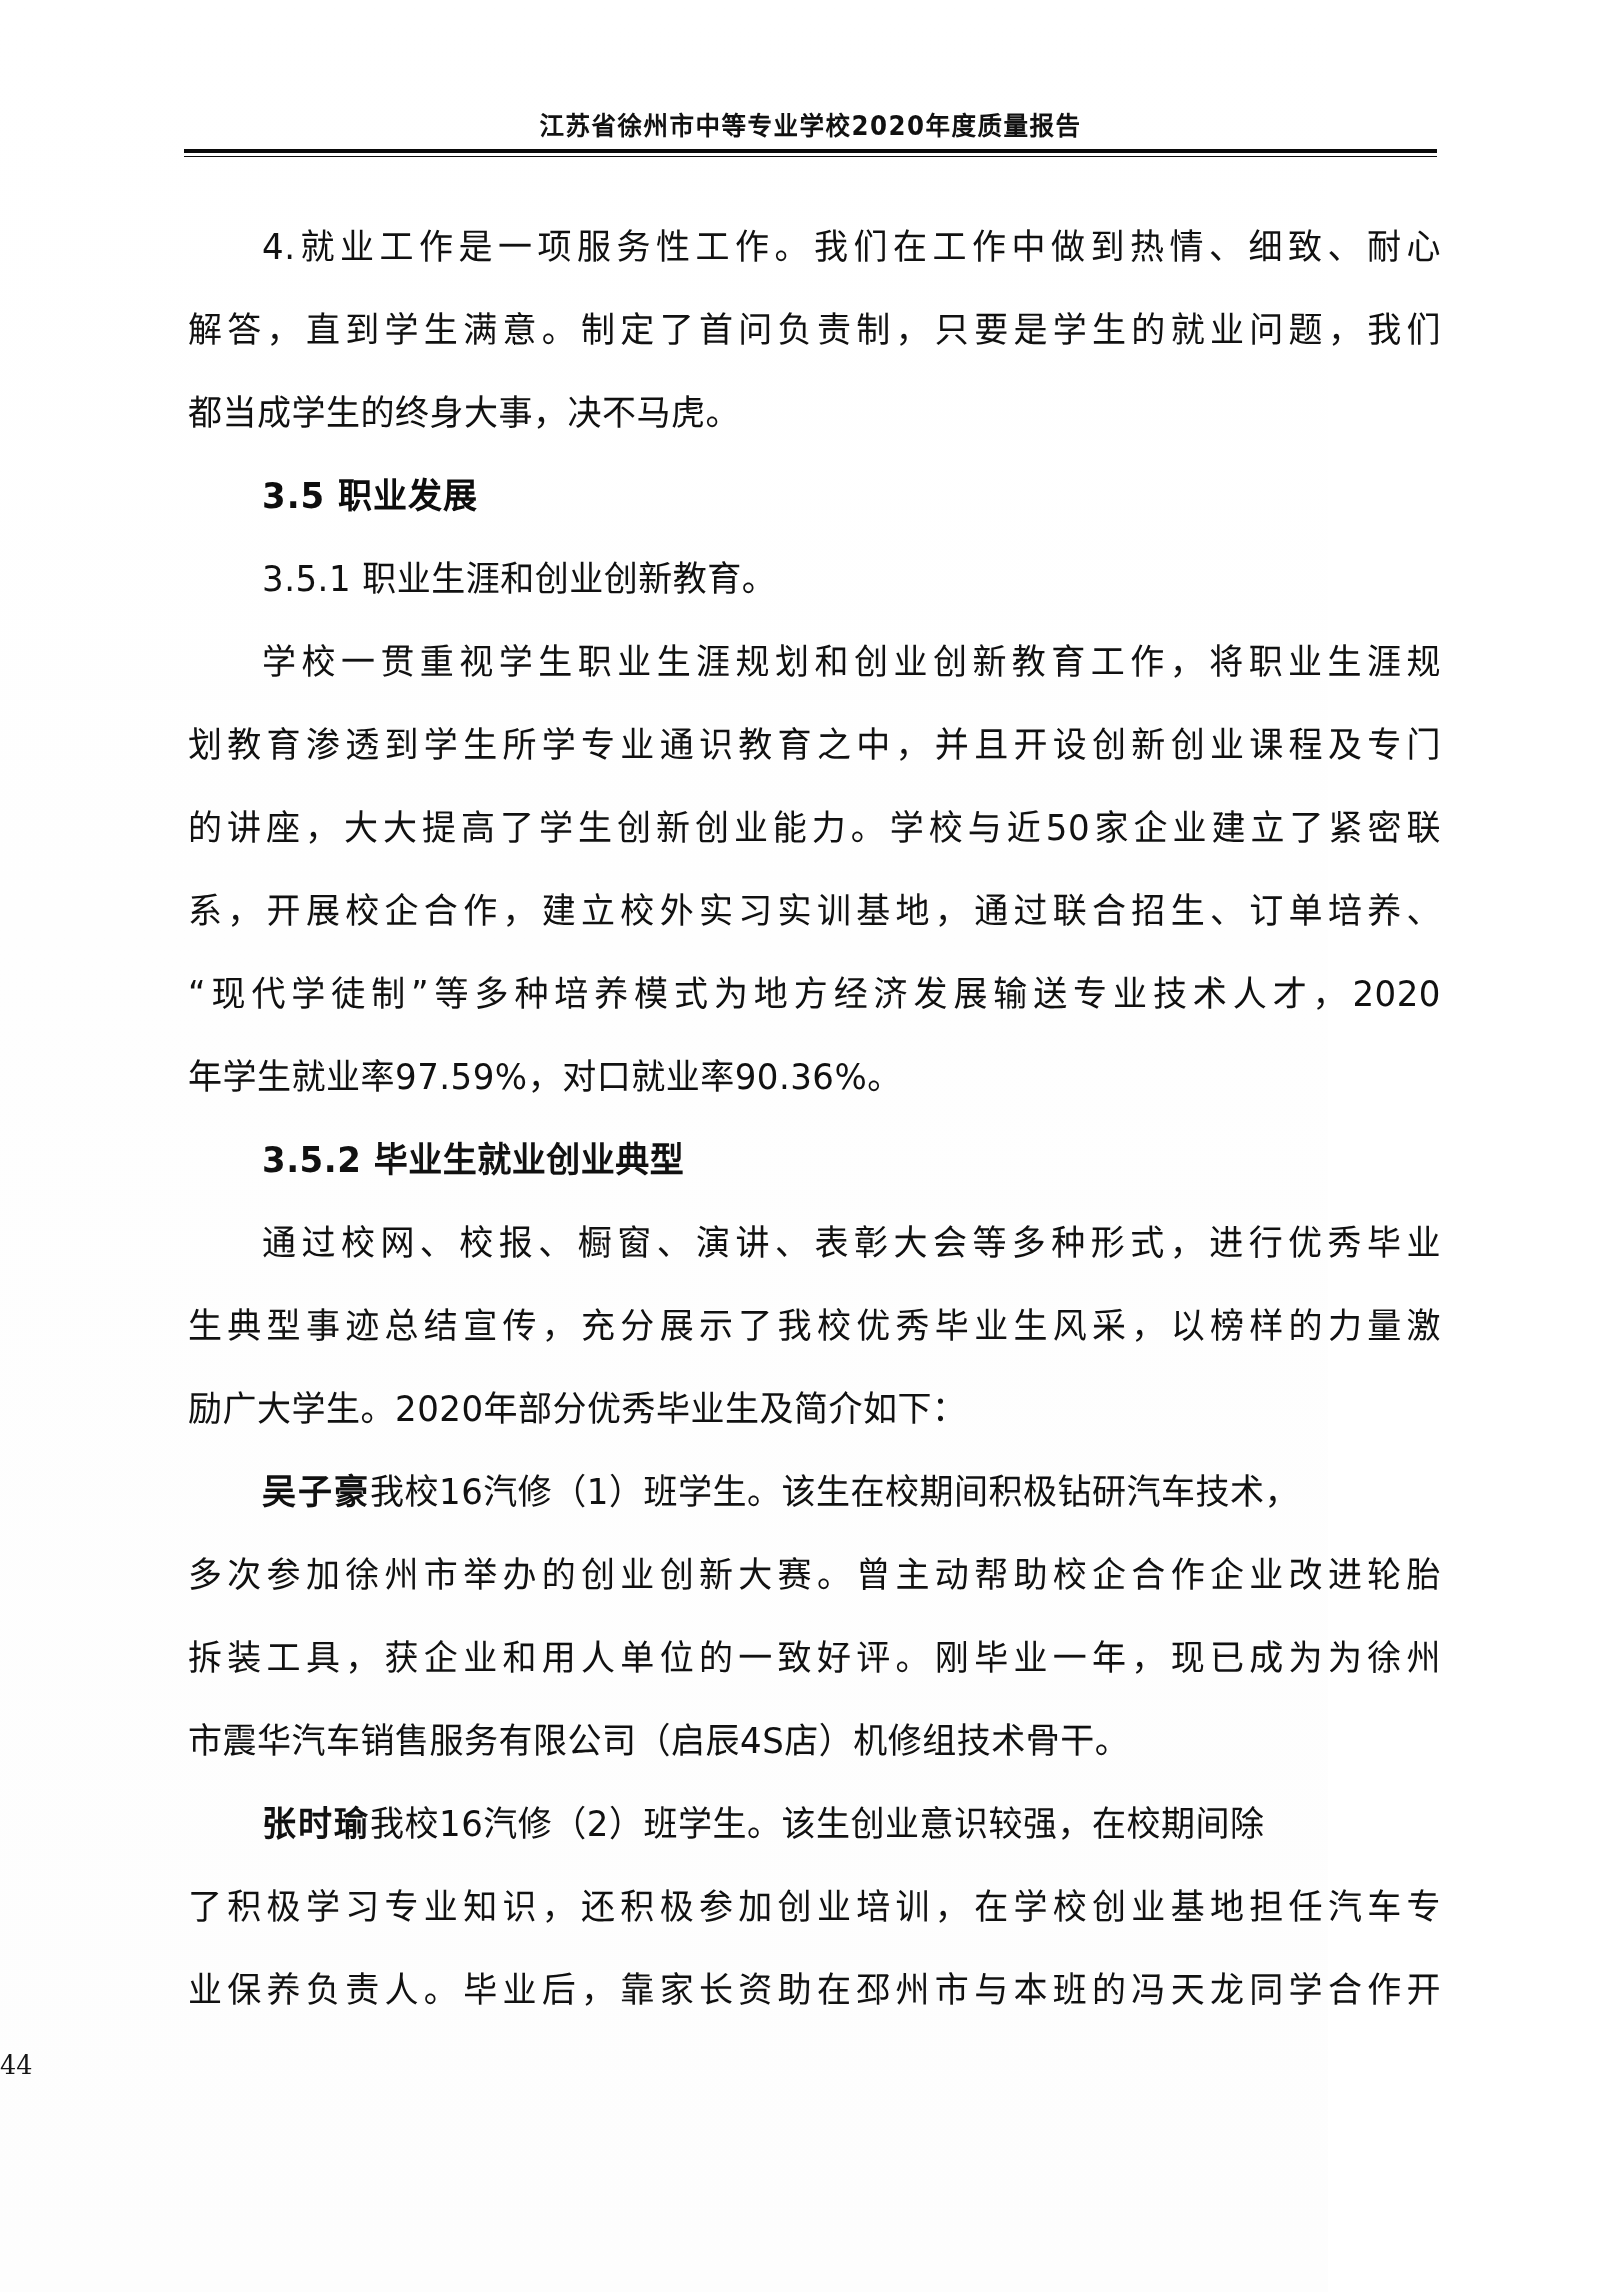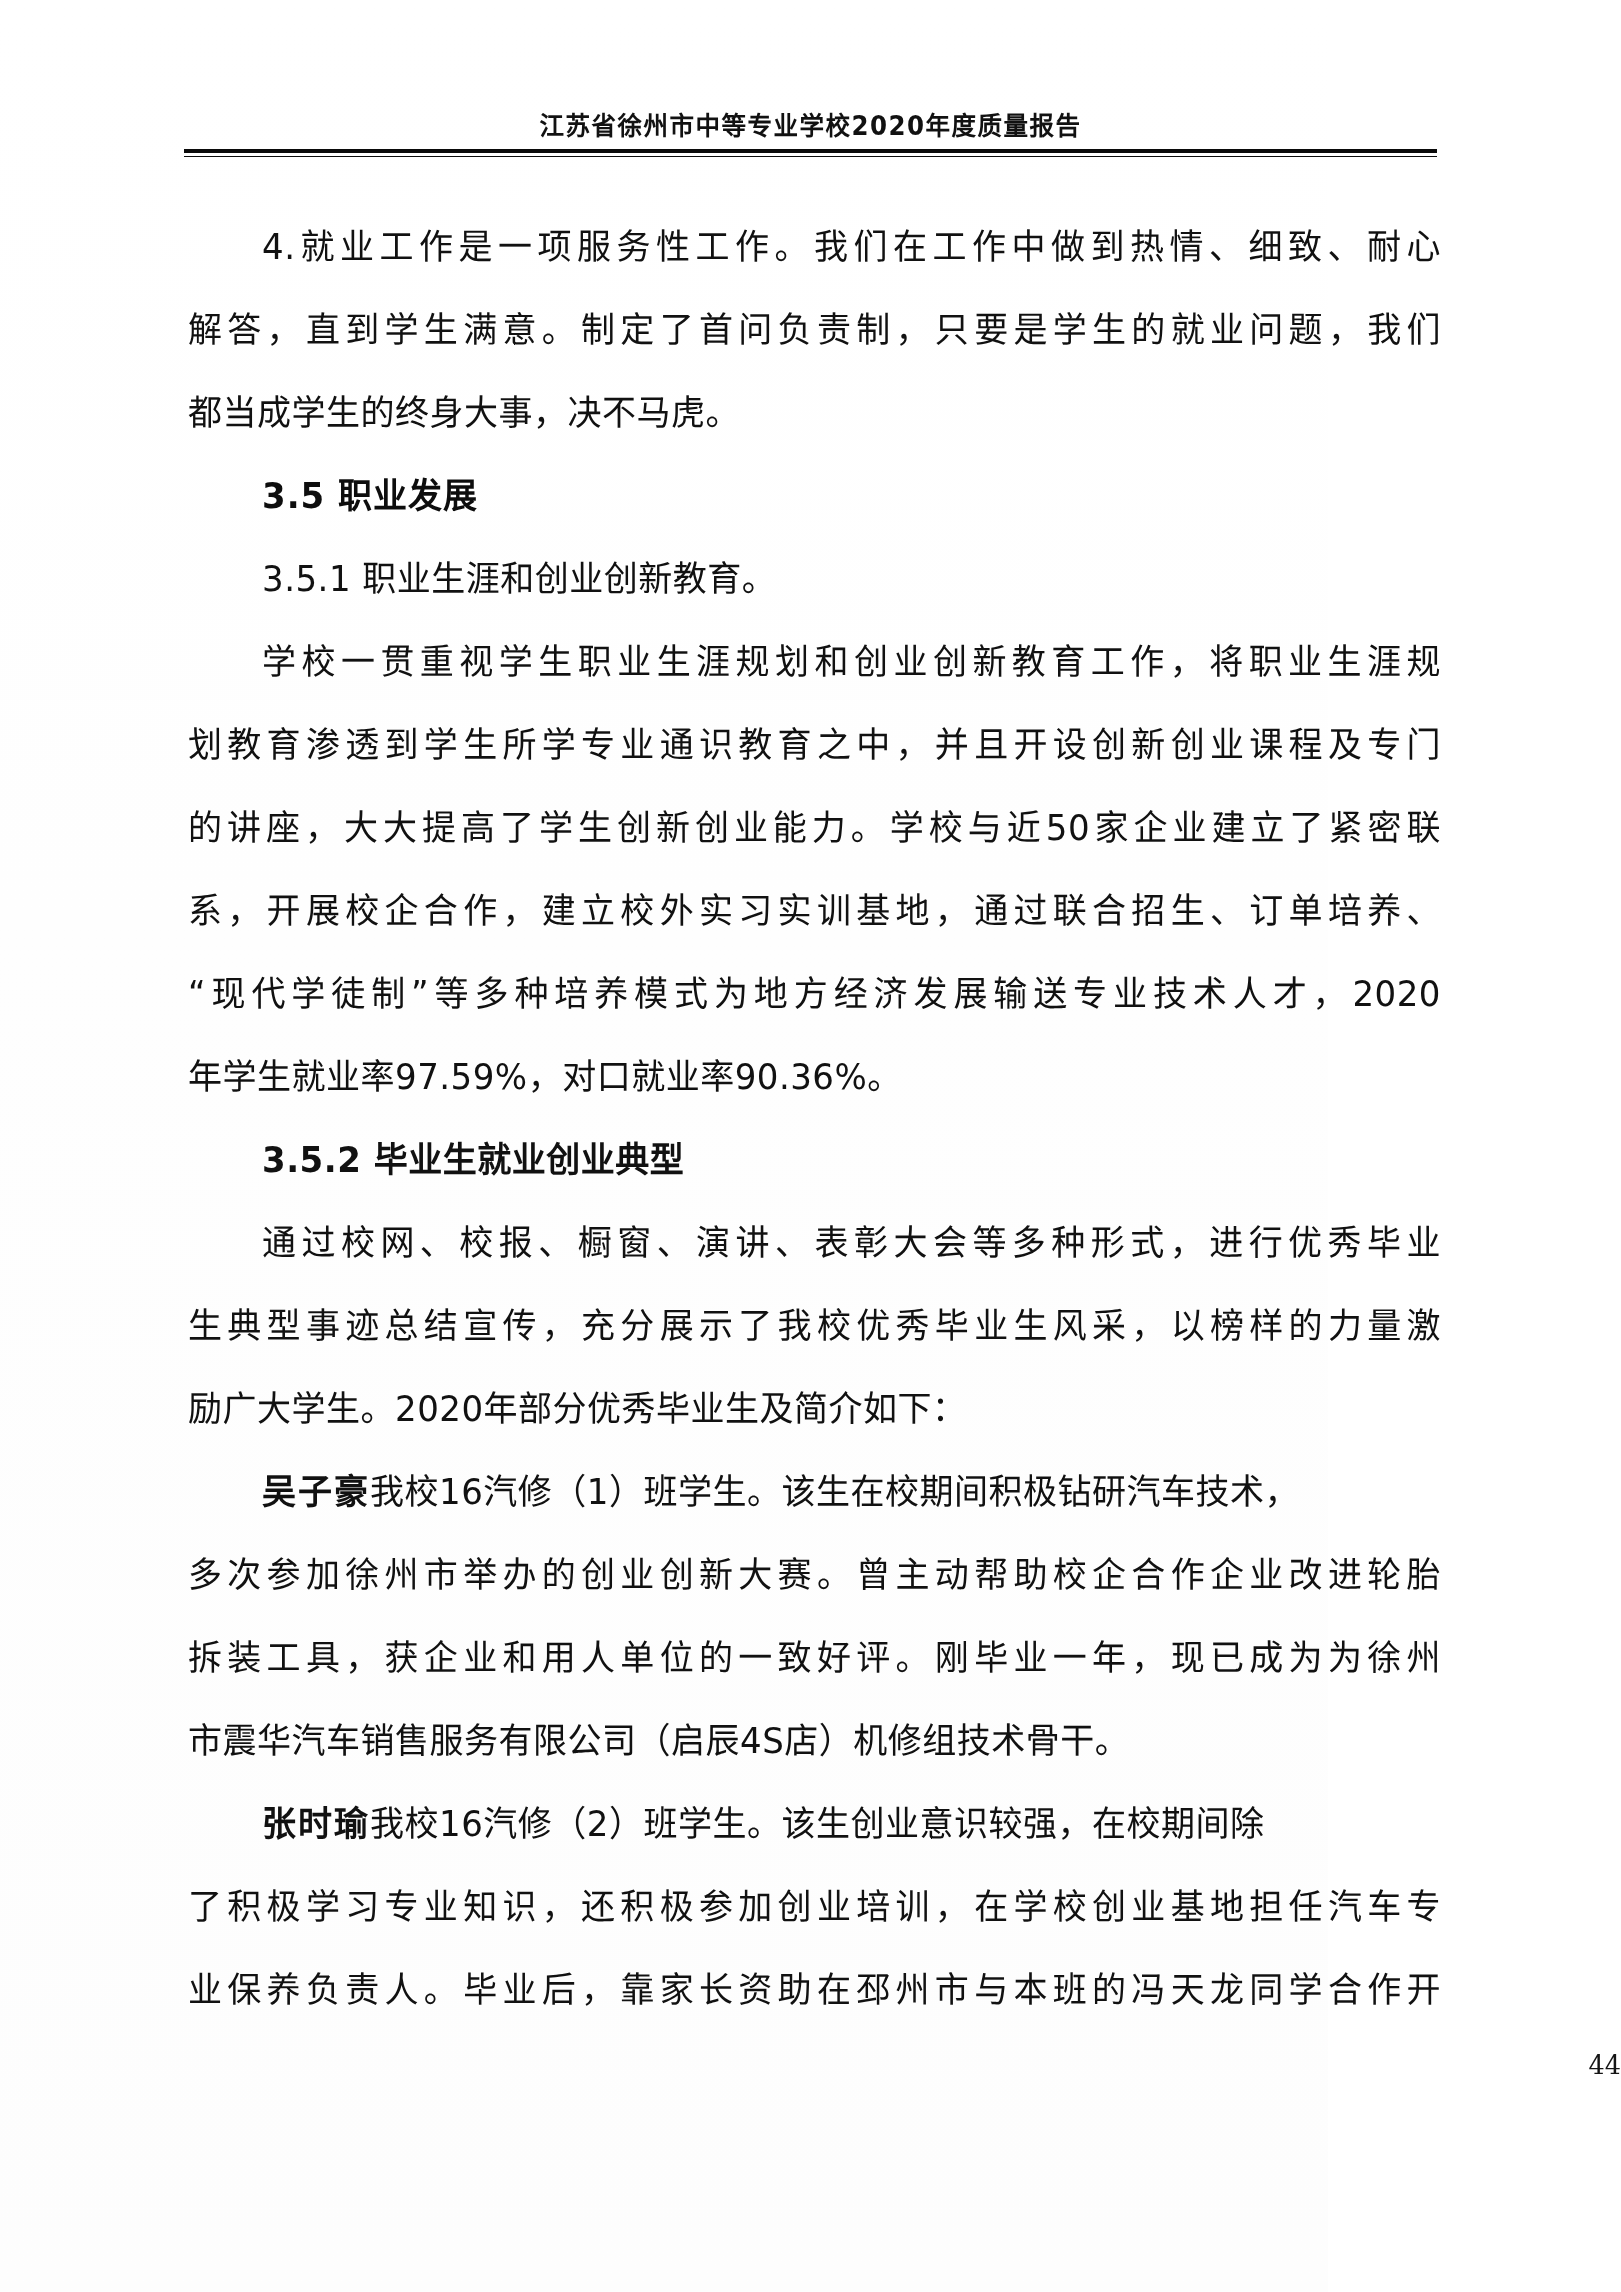--- a/index.html
+++ b/index.html
@@ -125,21 +125,21 @@
   .subheading.semi { font-weight: 700; }
 
   .indent2 { padding-left: 74px; }
 
   
   .page-number {
     position: absolute;
     left: 0;
     top: 2050px;
     width: 1621px;
-    text-align: right;
+    text-align: left;
     font-family: "DejaVu Serif", "Liberation Serif", serif;
     font-size: 25.5px;
     color: #151515;
   }
 </style>
 </head>
 <body>
 
 <div class="page">
   <div class="paper-tint"></div>

